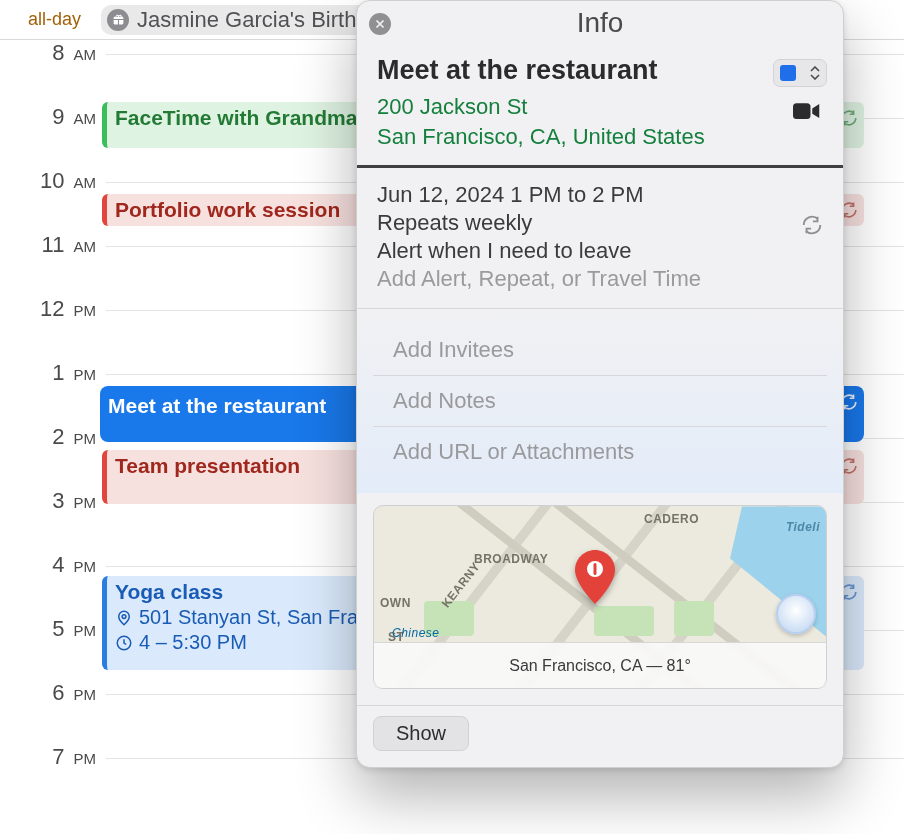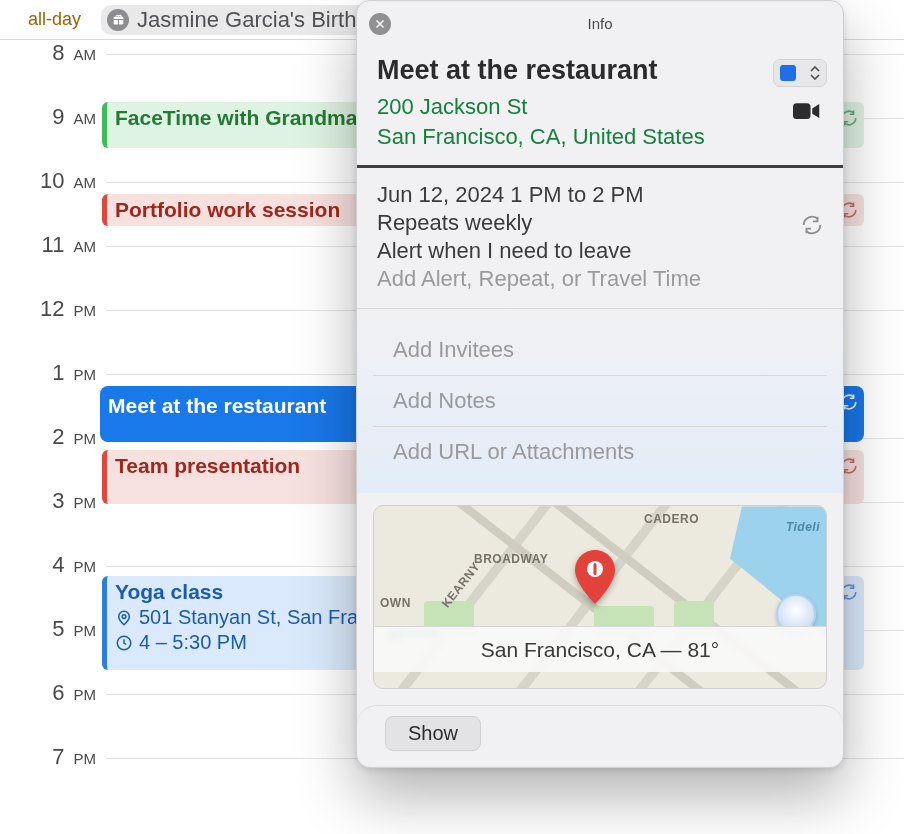--- a/index.html
+++ b/index.html
@@ -144,21 +144,21 @@
     border-radius: 14px;
     box-shadow: 0 28px 60px rgba(0,0,0,0.30), 0 2px 6px rgba(0,0,0,0.12);
     overflow: hidden;
   }
   .popover-header {
     position: relative;
     height: 44px;
     display: flex;
     align-items: center;
     justify-content: center;
-    font-size: 15px;
+    font-size: 28px;
     color: #4a4a4c;
   }
   .close-btn {
     position: absolute;
     left: 12px;
     top: 12px;
     width: 22px; height: 22px;
     border-radius: 50%;
     background: #909093;
     color: #f1f1f3;
@@ -246,28 +246,28 @@
   .map-card {
     border: 1px solid #d0d0d2;
     border-radius: 10px;
     overflow: hidden;
     position: relative;
     height: 184px;
     background: #ece9de;
   }
   .map-overlay-label {
     position: absolute;
-    left: 0; right: 0; bottom: 16px;
+    left: 0; right: 0; bottom: 0;
     height: 46px;
     background: rgba(248,248,249,0.92);
     backdrop-filter: blur(2px);
     display: flex;
     align-items: center;
     justify-content: center;
-    font-size: 21px;
+    font-size: 16px;
     color: #3a3a3c;
     border-top: 1px solid #d7d7d9;
   }
   .map-pin {
     position: absolute;
     left: 200px; top: 44px;
   }
   .map-pin svg { filter: drop-shadow(0 3px 3px rgba(0,0,0,0.3)); }
   .compass {
     position: absolute;
@@ -304,23 +304,22 @@
   .map-label {
     position: absolute;
     font-size: 12px;
     font-weight: 600;
     color: #777268;
     letter-spacing: 0.5px;
     white-space: nowrap;
   }
 
   .footer-section {
-    padding: 10px 16px 16px 28px;
+    padding: 10px 16px 16px 16px;
     border-top: 1px solid #d7d7d9;
-    border-radius: 20px;
   }
   .show-btn {
     background: #e3e3e6;
     border: 1px solid #d1d1d4;
     border-radius: 8px;
     padding: 5px 22px;
     font-size: 20px;
     color: #2d2d2f;
     cursor: pointer;
   }

